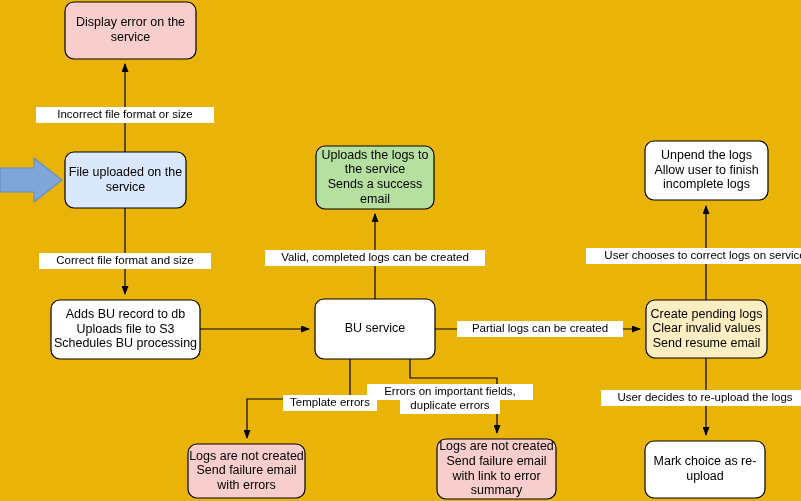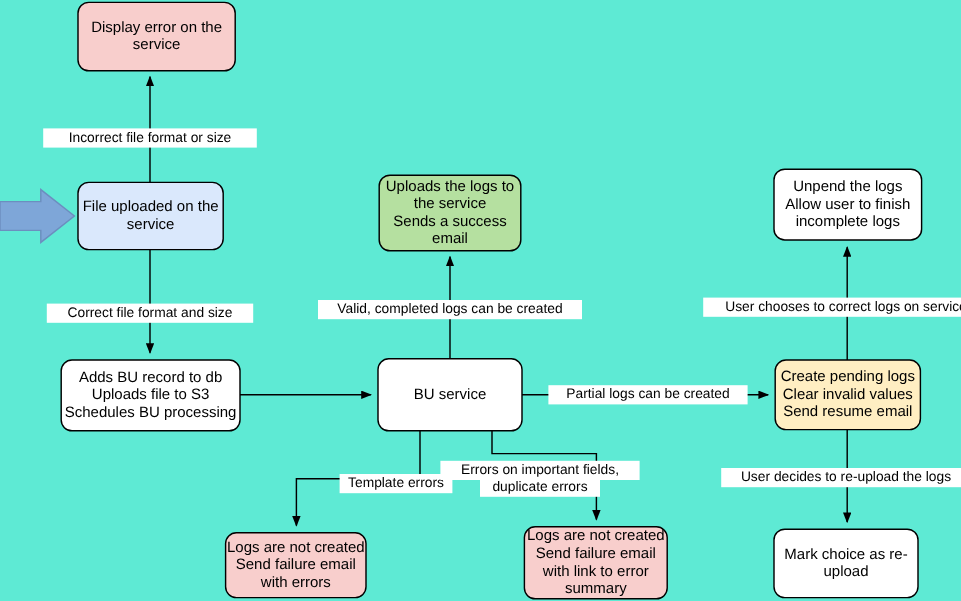--- a/index.html
+++ b/index.html
@@ -10,21 +10,21 @@
   body {
     width: 801px;
     height: 501px;
     overflow: hidden;
     font-family: "Liberation Sans", sans-serif;
   }
   #canvas {
     position: relative;
     width: 801px;
     height: 501px;
-    background: #5eead4;
+    background: #eab308;
   }
   svg#flow {
     position: absolute;
     left: 0;
     top: 0;
     width: 801px;
     height: 501px;
   }
   .node-rect {
     stroke: #000000;

